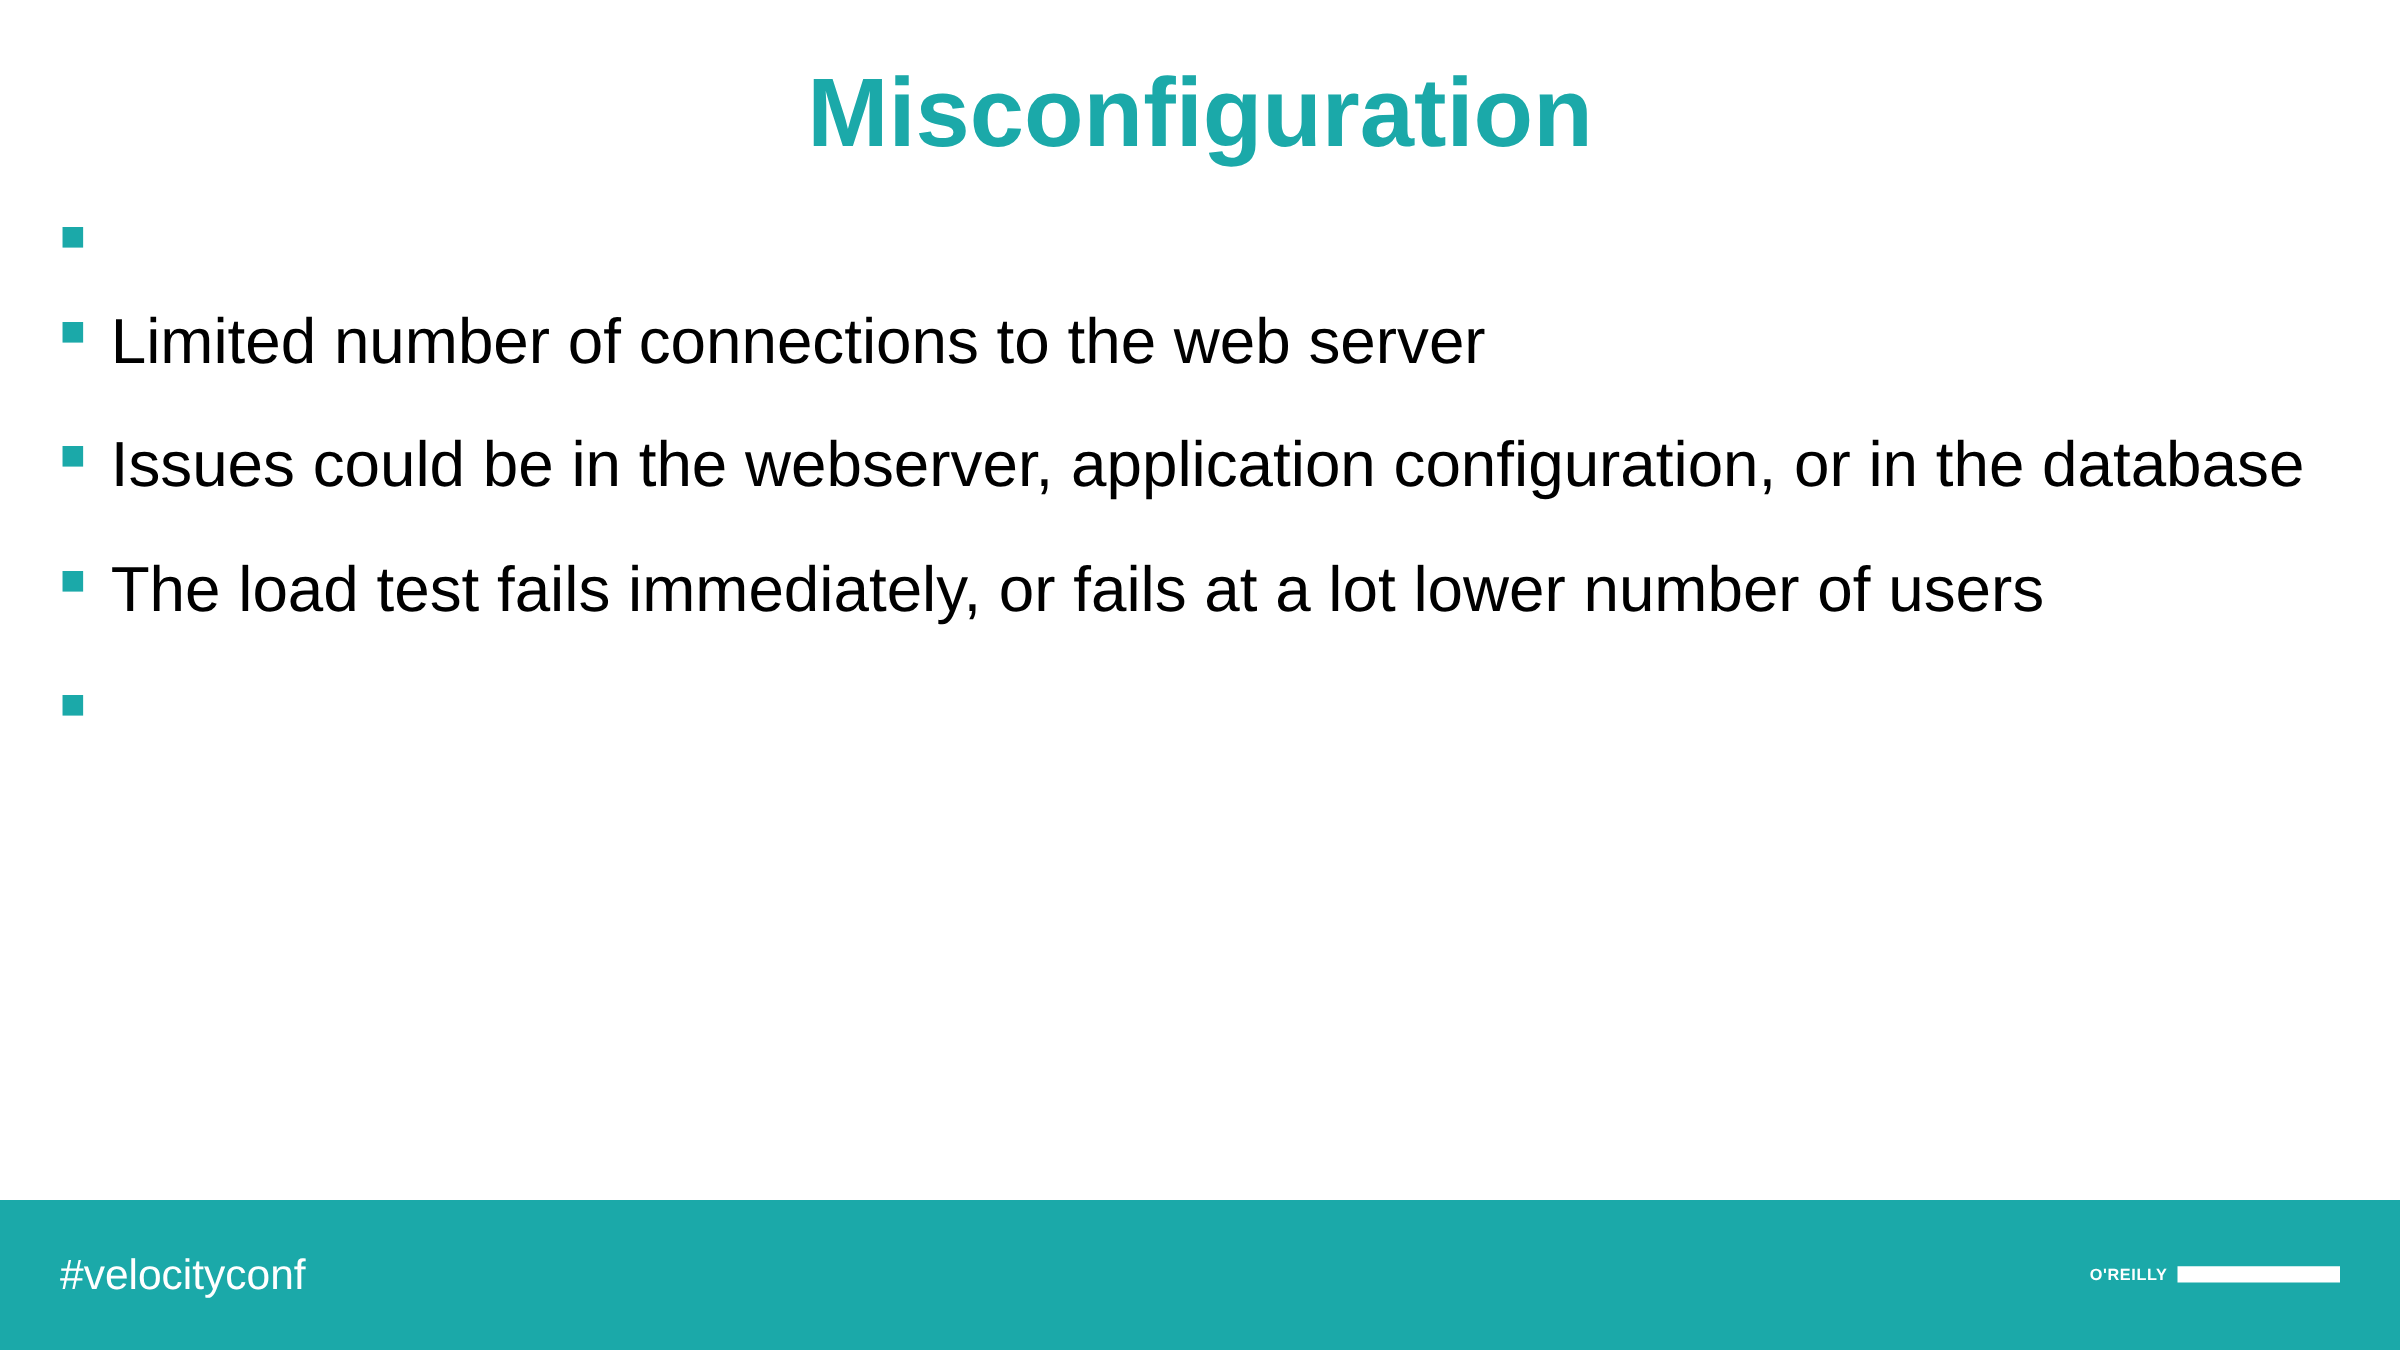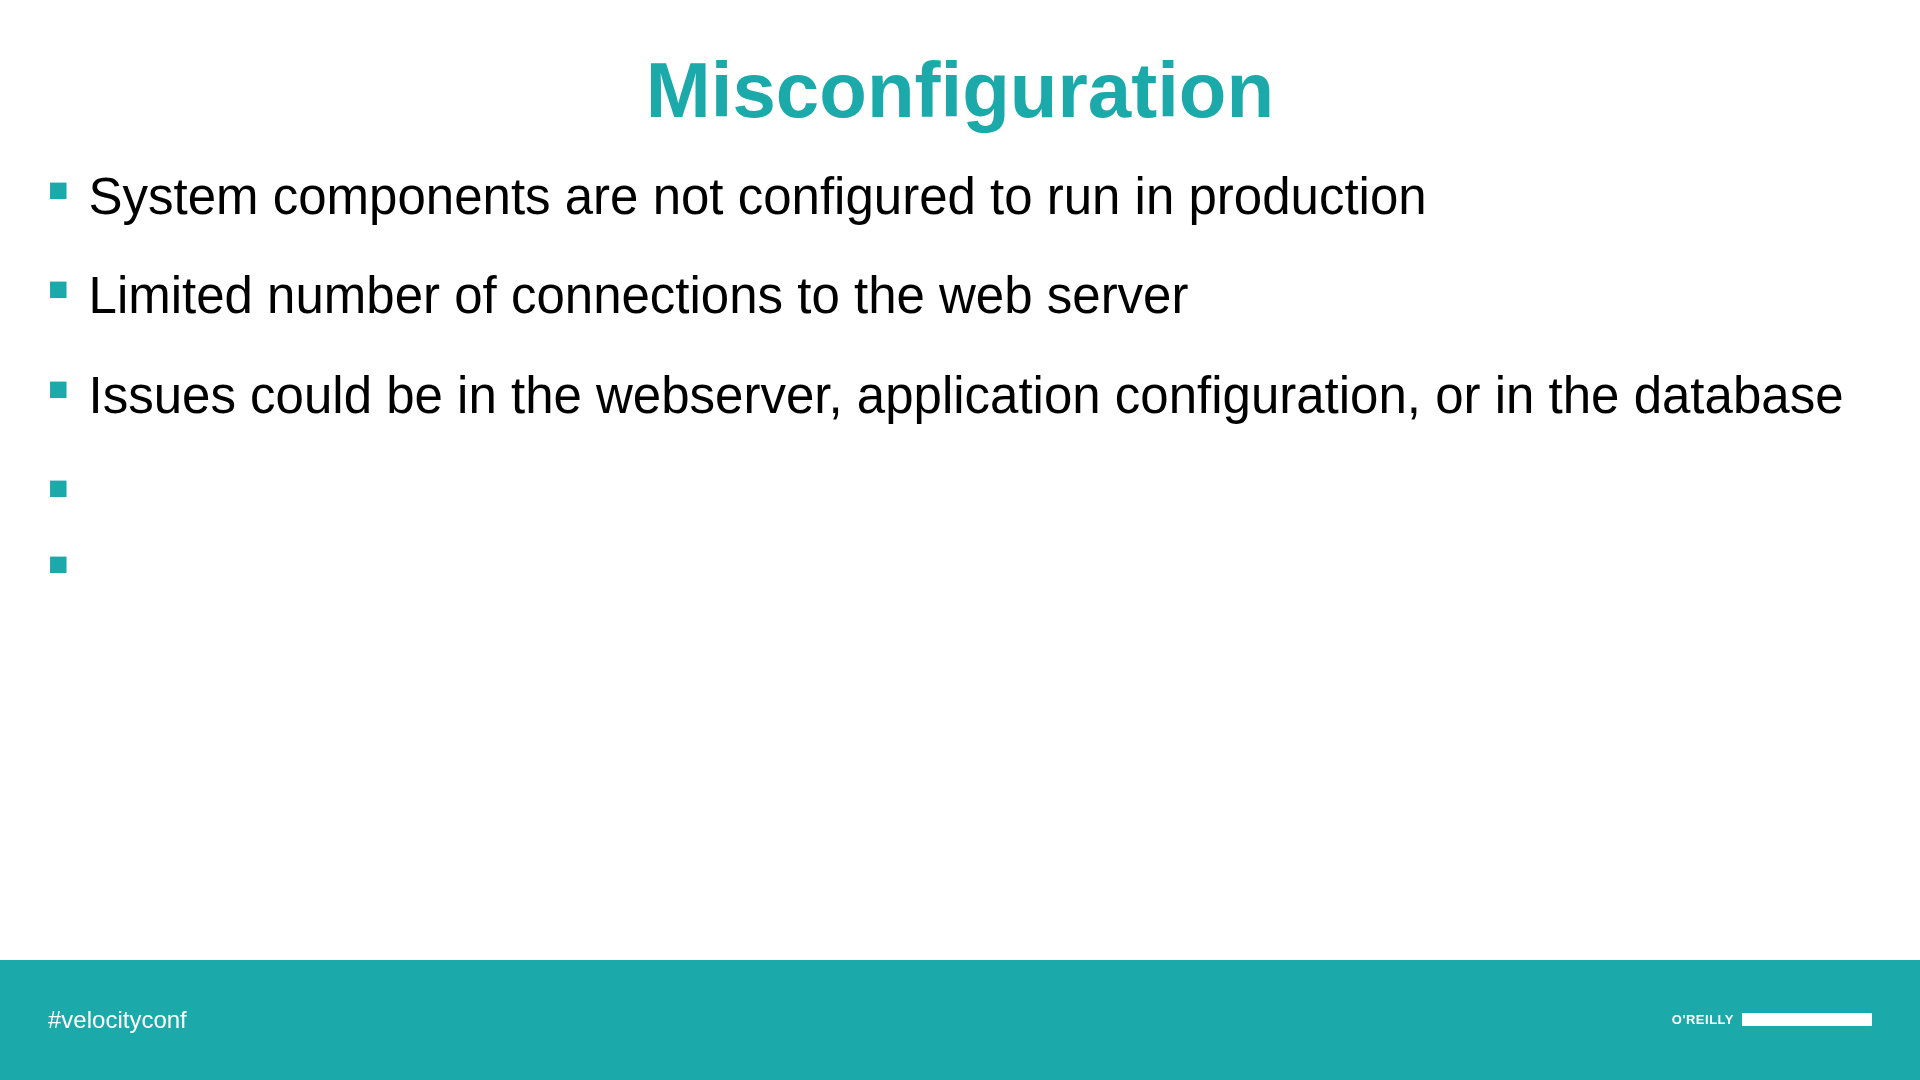--- a/index.html
+++ b/index.html
@@ -53,21 +53,21 @@
       height: 120px;
       background: #1ba9a9;
       display: flex;
       align-items: center;
       justify-content: space-between;
       padding-left: 48px;
       padding-right: 48px;
     }
     .hashtag {
       color: #ffffff;
-      font-size: 24px;
+      font-size: 34px;
       font-weight: 500;
     }
     .logo-block {
       display: flex;
       flex-direction: row;
       align-items: flex-start;
     }
     .logo-top {
       display: flex;
       align-items: center;
@@ -95,32 +95,32 @@
     }
   </style>
 </head>
 <body>
 
 <h1 class="slide-title">Misconfiguration</h1>
 
 <div class="content">
   <div class="bullet-item">
     <span class="bullet-marker">■</span>
-    <span class="bullet-text">System components are not configured to run in production</span>
   </div>
   <div class="bullet-item">
     <span class="bullet-marker">■</span>
     <span class="bullet-text">Limited number of connections to the web server</span>
   </div>
   <div class="bullet-item">
     <span class="bullet-marker">■</span>
     <span class="bullet-text">Issues could be in the webserver, application configuration, or in the database</span>
   </div>
   <div class="bullet-item">
     <span class="bullet-marker">■</span>
+    <span class="bullet-text">The load test fails immediately, or fails at a lot lower number of users</span>
   </div>
   <div class="bullet-item">
     <span class="bullet-marker">■</span>
   </div>
 </div>
 
 <div class="footer">
   <div class="hashtag">#velocityconf</div>
   <div class="logo-block">
     <div class="logo-top">

